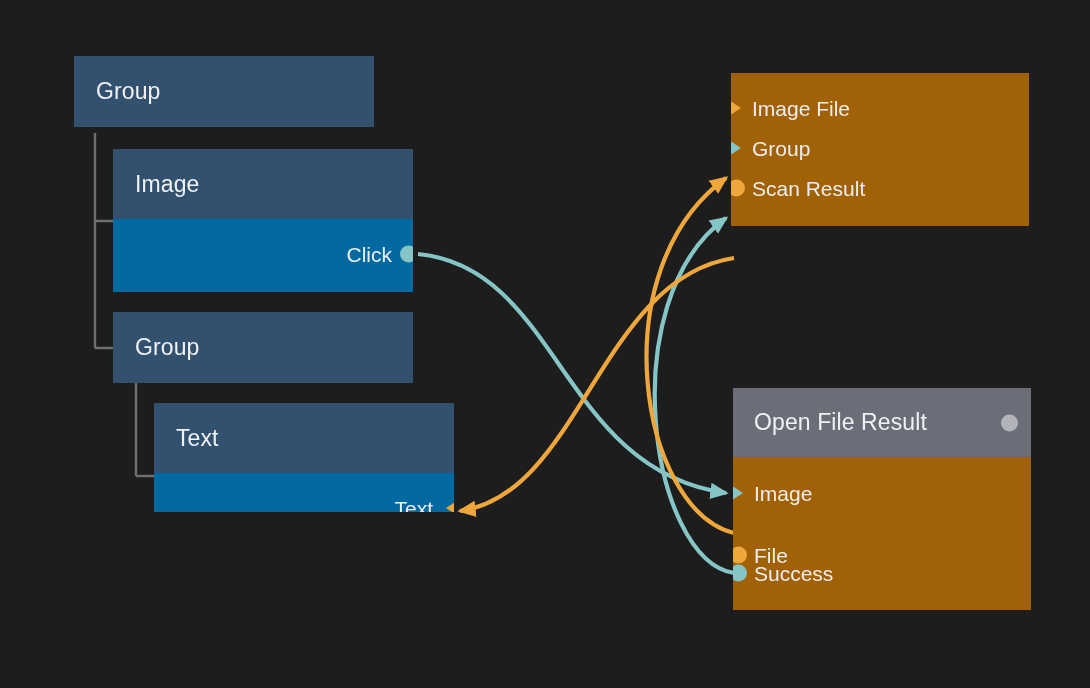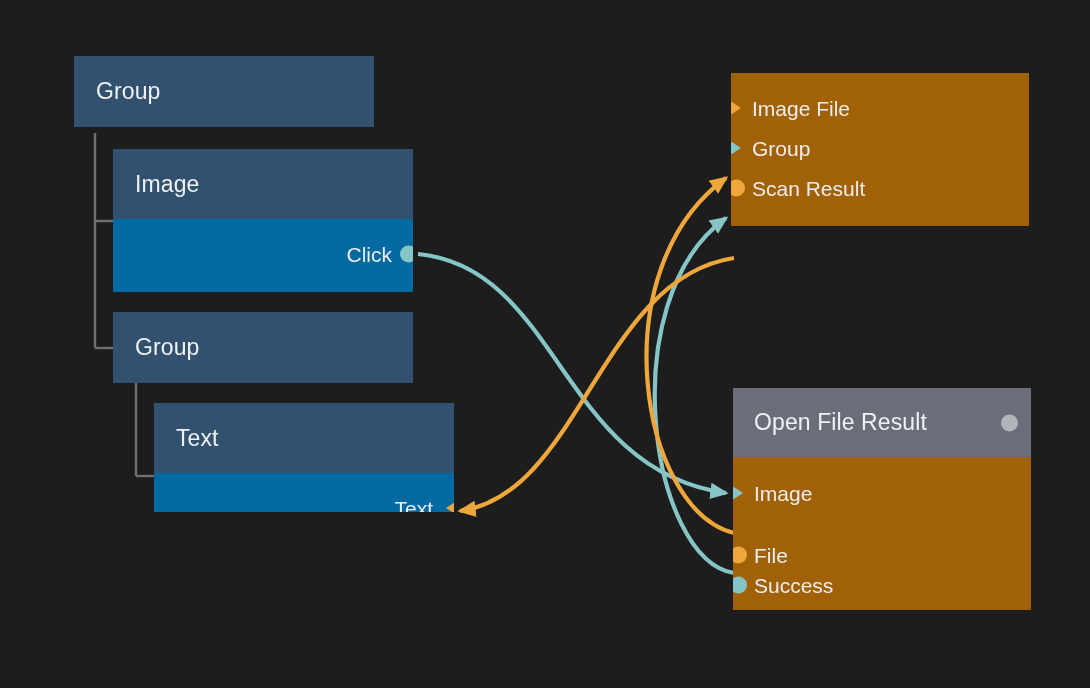--- a/index.html
+++ b/index.html
@@ -253,20 +253,20 @@
     </div>
     <div class="node-body" style="height:153px;">
       <div class="port-row left" style="top:22px;">
         <span class="conn tri-right at-left" style="border-left-color:#85c5c5;"></span>
         <span class="port-label">Image</span>
       </div>
       <div class="port-row left" style="top:62px;margin-top:22px;">
         <span class="conn circle at-left" style="background:#efa73c; left:-24px;"></span>
         <span class="port-label">File</span>
       </div>
-      <div class="port-row left" style="top:102px;margin-top:12px;">
+      <div class="port-row left" style="top:102px;">
         <span class="conn circle at-left" style="background:#85c5c5; left:-24px;"></span>
         <span class="port-label">Success</span>
       </div>
     </div>
   </div>
 
 </div>
 
 </body></html>

